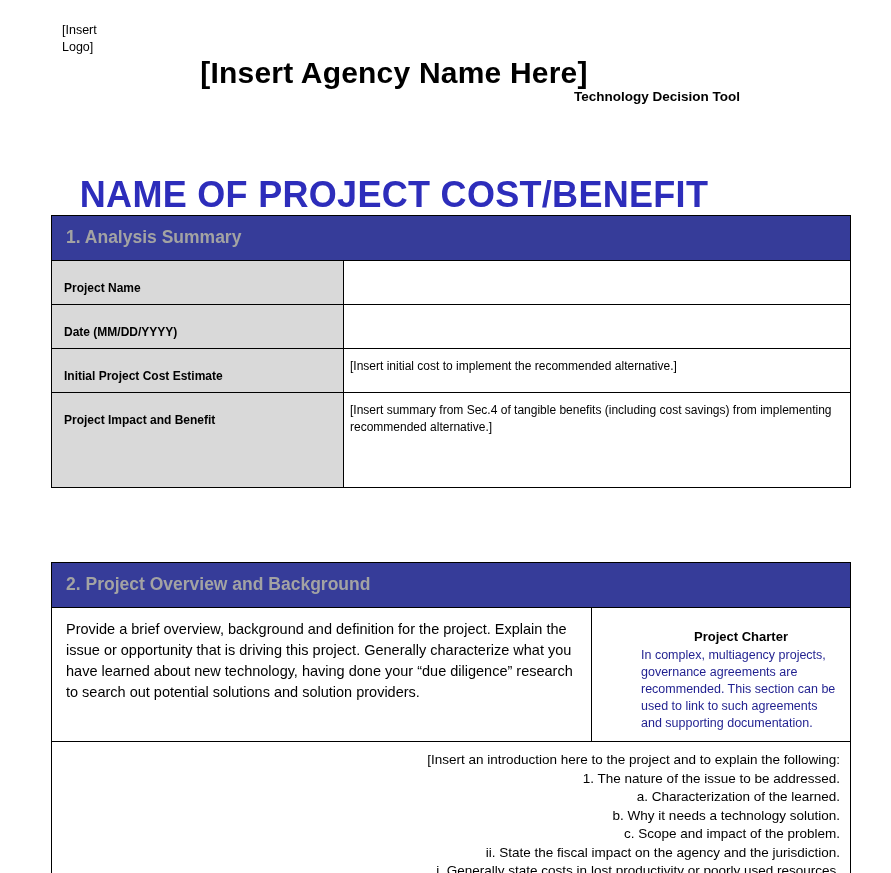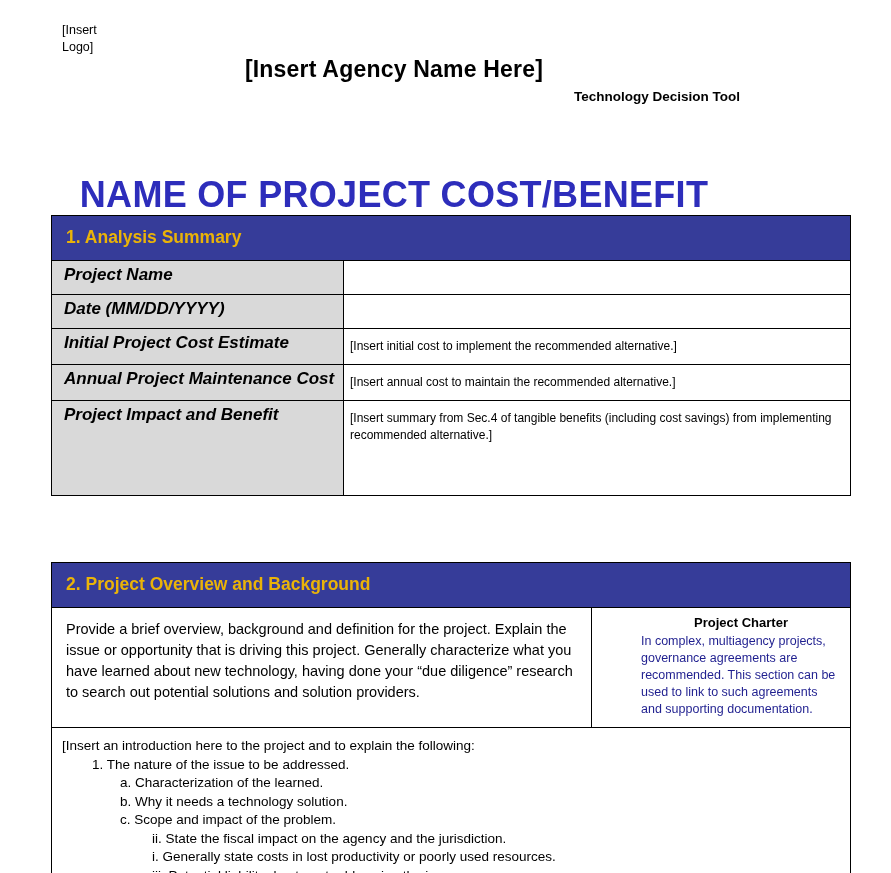--- a/index.html
+++ b/index.html
@@ -36,21 +36,21 @@
     font-size: 12.5px;
     line-height: 17px;
     color: #000;
   }
   .agency-name {
     position: absolute;
     left: 0;
     right: 0;
     top: 56px;
     text-align: center;
-    font-size: 23px;
+    font-size: 30px;
     font-weight: bold;
     letter-spacing: 0.2px;
   }
   .tool-name {
     position: absolute;
     right: 48px;
     top: 89px;
     font-size: 13.5px;
     font-weight: bold;
   }
@@ -73,41 +73,40 @@
     position: absolute;
     left: 51px;
     width: 800px;
     border: 1px solid #000;
     box-sizing: border-box;
   }
   #section-1 { top: 215px; }
 
   .section-head {
     background: #363c99;
-    color: #eab308;
+    color: #a3a3a3;
     font-size: 17.5px;
     font-weight: bold;
     padding: 11px 14px 12px 14px;
     border-bottom: 1px solid #000;
   }
   .row {
     display: flex;
     border-bottom: 1px solid #000;
   }
   .row:last-child { border-bottom: none; }
   .cell-label {
     width: 292px;
     min-width: 292px;
     background: #d9d9d9;
-    font-size: 17px;
-    font-weight: bold;
-    padding: 4px 0 9px 12px;
+    font-size: 12px;
+    font-weight: bold;
+    padding: 20px 0 9px 12px;
     box-sizing: border-box;
     border-right: 1px solid #000;
-    font-style: italic;
   }
   .cell-value {
     flex: 1;
     font-size: 12px;
     padding: 9px 8px 9px 6px;
     box-sizing: border-box;
     line-height: 17px;
   }
   .row.impact { min-height: 94px; }
 
@@ -122,21 +121,21 @@
     flex: 1;
     padding: 11px 12px 12px 14px;
     font-size: 14.5px;
     line-height: 21px;
     box-sizing: border-box;
     border-right: 1px solid #000;
   }
   .col-right {
     width: 218px;
     min-width: 218px;
-    padding: 6px 9px 9px 9px;
+    padding: 20px 9px 9px 9px;
     box-sizing: border-box;
     font-size: 12.5px;
     line-height: 17px;
     color: #1f1f8f;
   }
   .col-right .charter-title {
     text-align: center;
     font-weight: bold;
     color: #000;
     font-size: 13px;
@@ -144,21 +143,21 @@
   }
   .intro-block {
     padding: 9px 10px 10px 10px;
     font-size: 13.5px;
     line-height: 18.5px;
   }
   .intro-block .lvl0 { margin: 0 0 0 0; }
   .intro-block .lvl1 { margin-left: 30px; }
   .intro-block .lvl2 { margin-left: 58px; }
   .intro-block .lvl3 { margin-left: 90px; }
-  .intro-block div { white-space: nowrap; }
+  .intro-block div { white-space: nowrap; text-align: right; }
 </style>
 </head>
 <body>
 
 <div class="page">
 
   <div class="header">
     <div class="logo-placeholder">[Insert Logo]</div>
     <div class="agency-name">[Insert Agency Name Here]</div>
     <div class="tool-name">Technology Decision Tool</div>
@@ -173,24 +172,20 @@
       <div class="cell-label">Project Name</div>
       <div class="cell-value"></div>
     </div>
     <div class="row">
       <div class="cell-label">Date (MM/DD/YYYY)</div>
       <div class="cell-value"></div>
     </div>
     <div class="row">
       <div class="cell-label">Initial Project Cost Estimate</div>
       <div class="cell-value">[Insert initial cost to implement the recommended alternative.]</div>
-    </div>
-    <div class="row">
-      <div class="cell-label">Annual Project Maintenance Cost</div>
-      <div class="cell-value">[Insert annual cost to maintain the recommended alternative.]</div>
     </div>
     <div class="row impact">
       <div class="cell-label">Project Impact and Benefit</div>
       <div class="cell-value">[Insert summary from Sec.4 of tangible benefits (including cost savings) from implementing recommended alternative.]</div>
     </div>
   </div>
 
   <div class="section" id="section-2">
     <div class="section-head">2.  Project Overview and Background</div>
 

